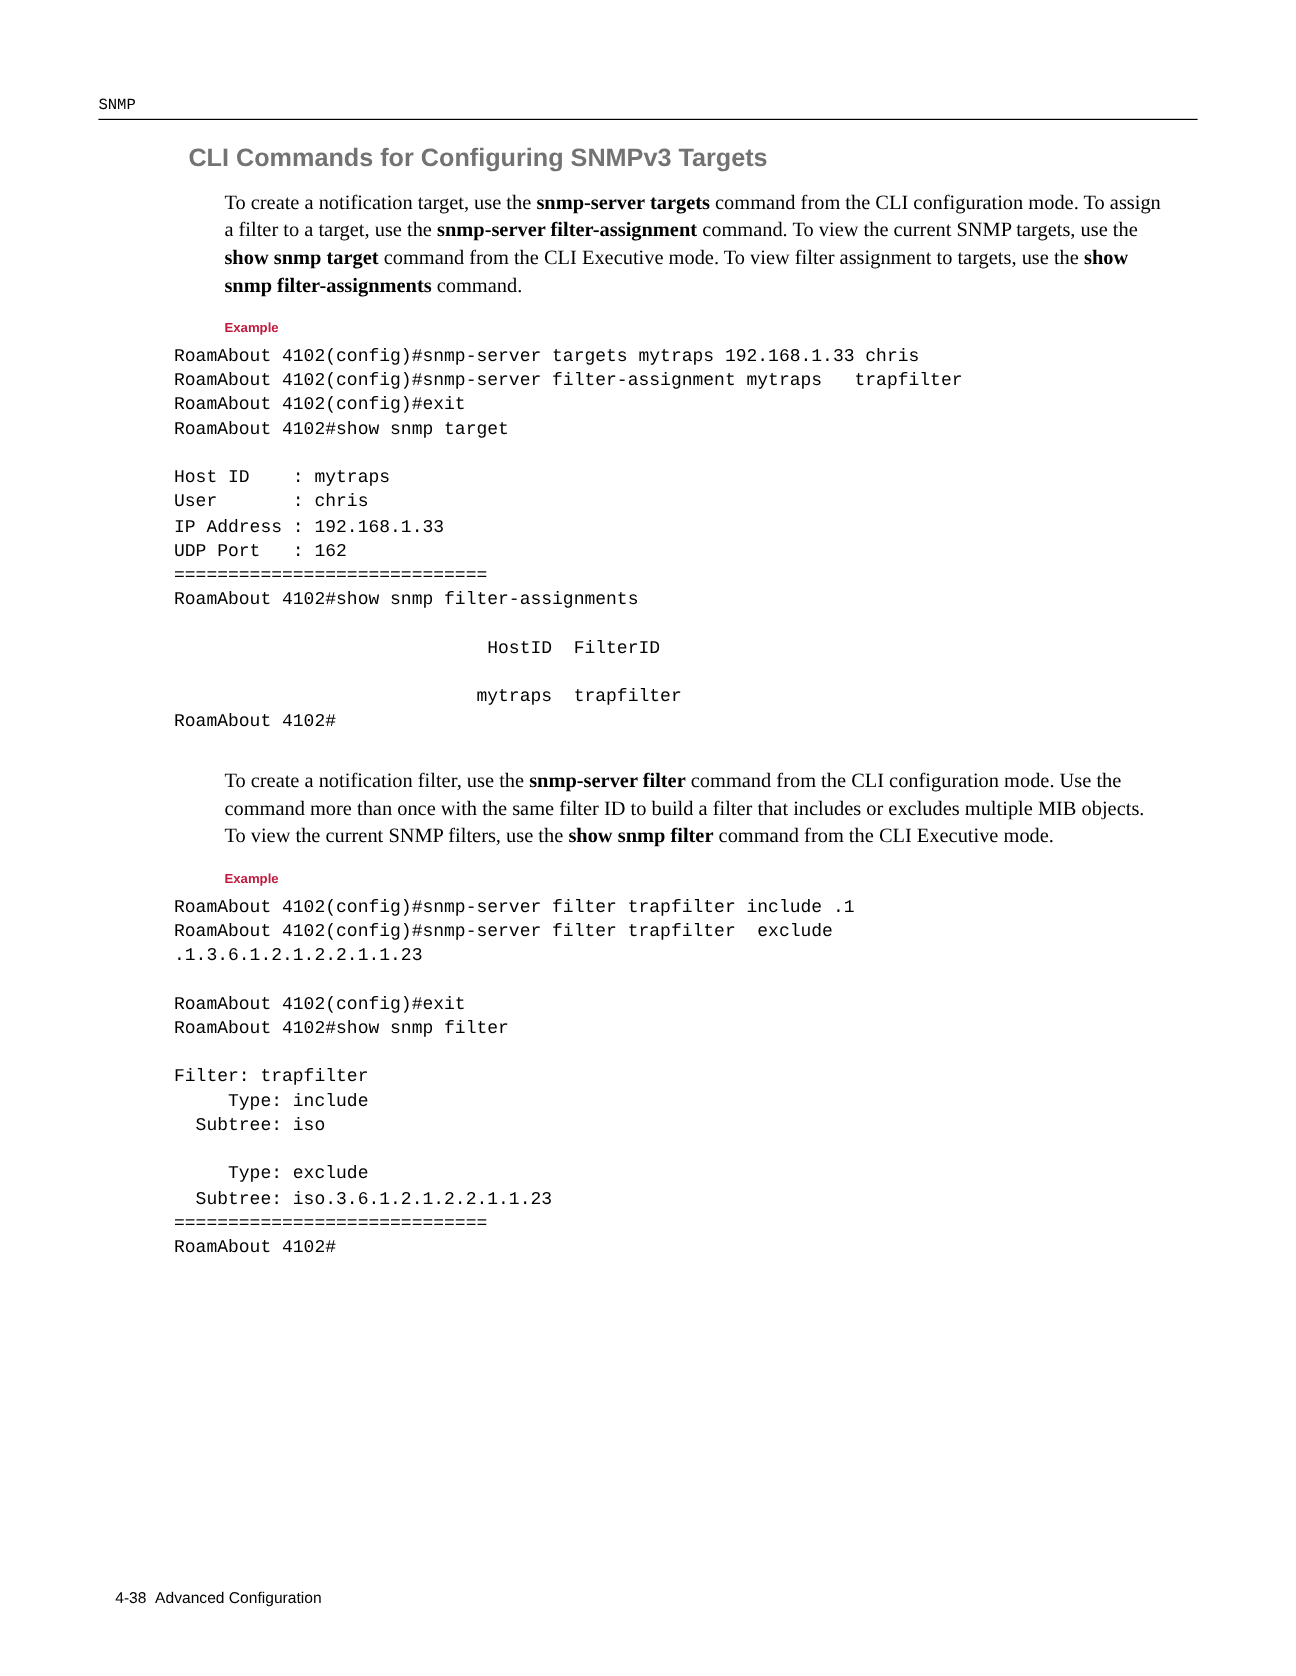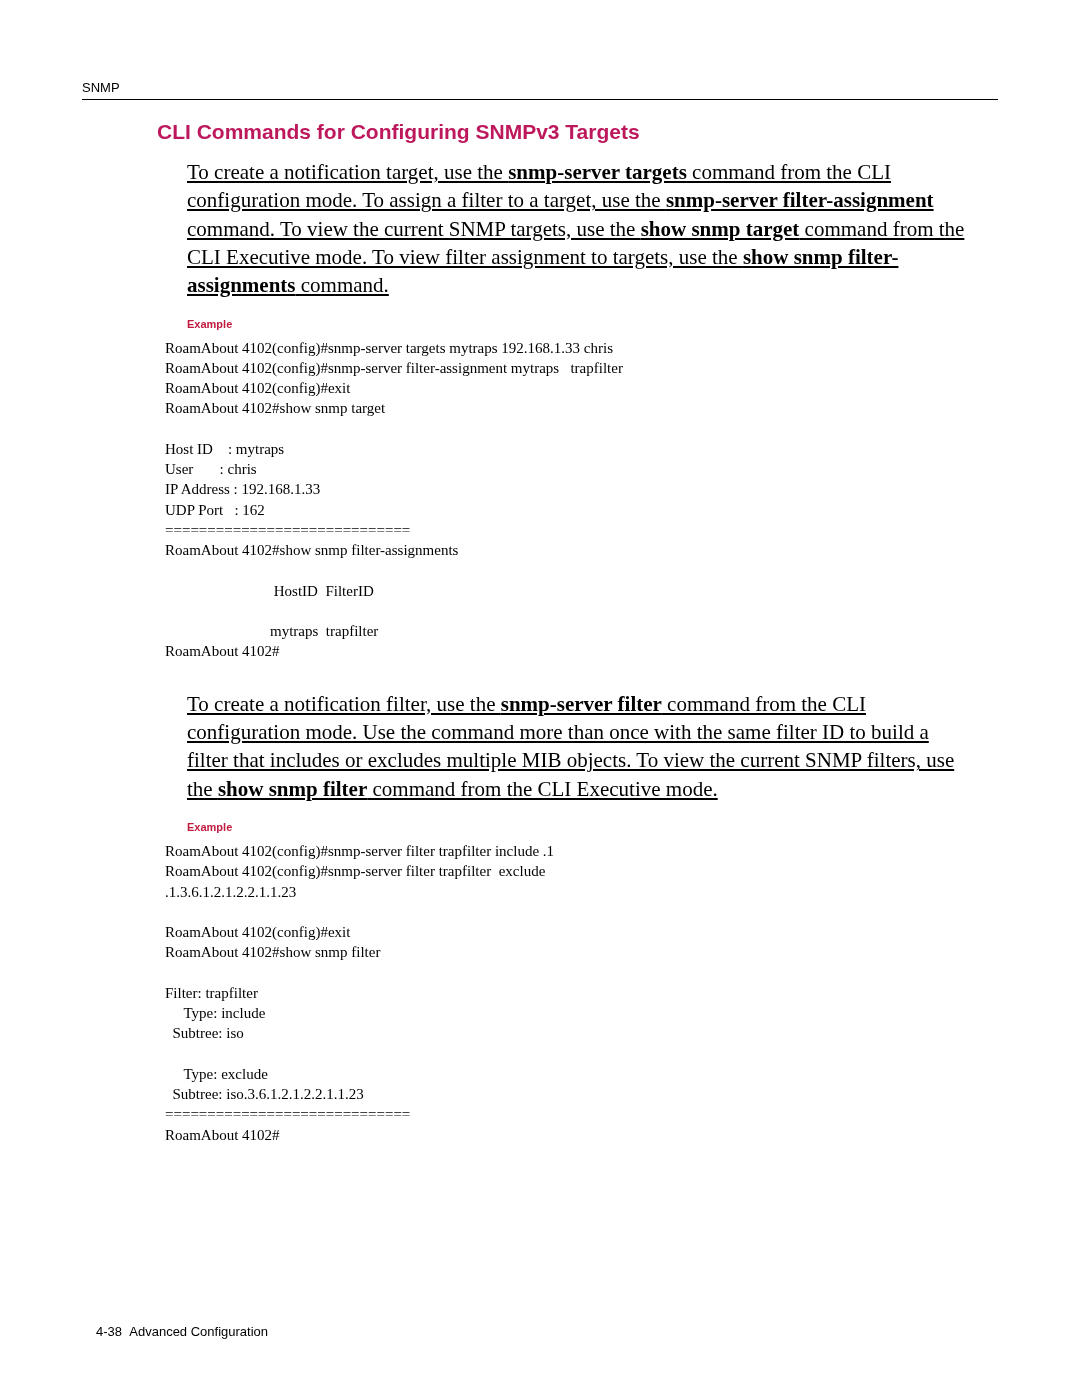--- a/index.html
+++ b/index.html
@@ -10,57 +10,56 @@
     font-family: "Times New Roman", Times, serif;
   }
   .page {
     width: 1080px;
     min-height: 1397px;
     position: relative;
     box-sizing: border-box;
     padding: 80px 82px 60px 82px;
   }
   .running-head {
-    font-family: Liberation Sans, sans-serif;
+    font-family: Liberation Mono, monospace;
     font-size: 13px;
     color: #000;
     margin-bottom: 4px;
   }
   .head-rule {
     border: none;
     border-top: 1px solid #000;
     margin: 0 0 20px 0;
   }
   .section-title {
     font-family: Helvetica, Arial, sans-serif;
     font-weight: bold;
-    color: #be185d;
+    color: #737373;
     font-size: 21px;
     margin: 0 0 14px 75px;
   }
   .body-text {
     margin: 0 30px 18px 105px;
-    font-size: 21px;
+    font-size: 17px;
     line-height: 1.35;
     font-family: "Book Antiqua", Palatino, "Times New Roman", serif;
-    text-decoration: underline;
   }
   .example-head {
     font-family: Helvetica, Arial, sans-serif;
     font-weight: bold;
     color: #c11a3f;
     font-size: 11px;
     margin: 0 0 8px 105px;
   }
   .code {
-    font-family: Liberation Serif, serif;
+    font-family: Liberation Mono, monospace;
     font-size: 15px;
     line-height: 1.35;
     white-space: pre;
-    margin: 0 0 28px 83px;
+    margin: 0 0 28px 63px;
     color: #000;
   }
   .footer {
     position: absolute;
     left: 96px;
     bottom: 58px;
     font-family: Helvetica, Arial, sans-serif;
     font-size: 13px;
     color: #000;
   }

